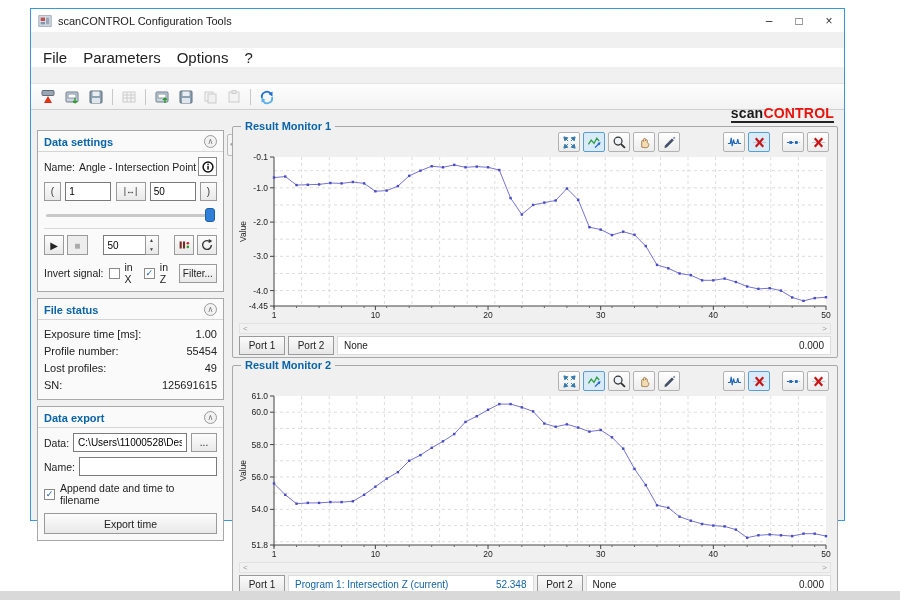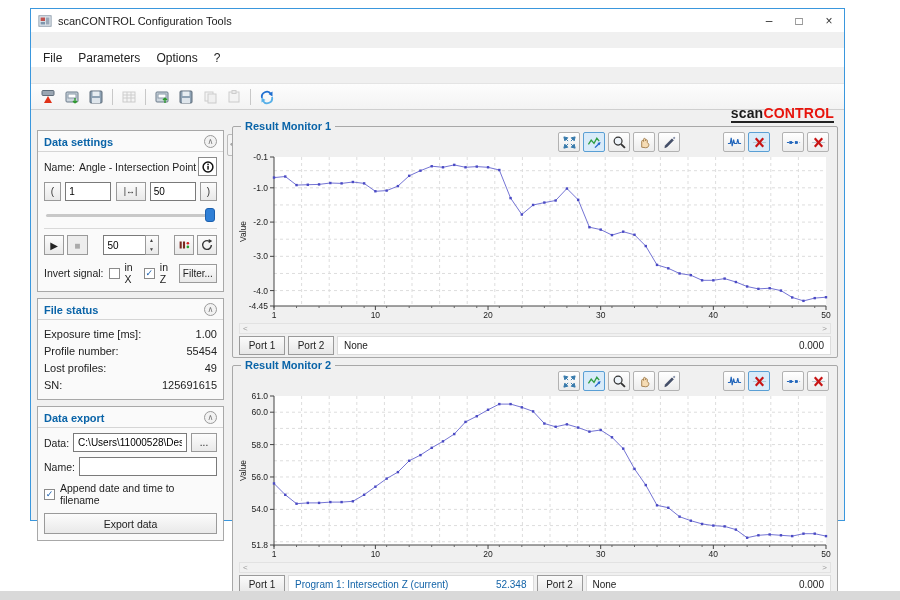--- a/index.html
+++ b/index.html
@@ -9,21 +9,21 @@
 
   .window { position:absolute; left:30px; top:8px; width:815px; height:513px; background:#f0f0f0; border:1px solid #3a97dd; display:flex; flex-direction:column;gap:16px; }
 
   
   .titlebar { height:23px; background:#ffffff; display:flex; align-items:center; padding-left:7px; font-size:11px; color:#222; flex:0 0 auto; }
   .app-icon { width:14px; height:14px; margin-right:6px; }
   .win-controls { margin-left:auto; display:flex; height:100%; }
   .win-btn { width:30px; display:flex; align-items:center; justify-content:center; font-size:12px; color:#333; cursor:default; }
 
   
-  .menubar { height:19px; background:#ffffff; display:flex; align-items:center; font-size:12px; color:#222; padding-left:4px; flex:0 0 auto; }
+  .menubar { height:19px; background:#ffffff; display:flex; align-items:center; font-size:15px; color:#222; padding-left:4px; flex:0 0 auto; }
   .menu-item { padding:2px 8px; }
 
   
   .toolbar { height:27px; background:linear-gradient(#fdfdfd,#f3f3f3); border-top:1px solid #e4e4e4; border-bottom:1px solid #cfcfcf; display:flex; align-items:center; padding-left:5px; flex:0 0 auto; }
   .tbtn { width:23px; height:21px; border:1px solid transparent; background:transparent; display:flex; align-items:center; justify-content:center; margin-right:1px; }
   .tbtn.disabled svg { opacity:.38; filter:grayscale(1); }
   .tsep { width:1px; height:16px; background:#c8c8c8; margin:0 4px; }
   .logo { margin-left:auto; margin-right:10px; font-size:14px; font-weight:bold; letter-spacing:.2px; border-bottom:2px solid #222; line-height:15px;margin-top:35px; }
   .logo .l1 { color:#1b1b1b; }
   .logo .l2 { color:#e8130b; }
@@ -302,21 +302,21 @@
             <button class="browse-btn">...</button>
           </div>
           <div class="row namex-row">
             <span class="lbl">Name:</span>
             <input class="txt-input" value="" style="">
           </div>
           <div class="row append-row">
             <span class="cb">✓</span>
             <span class="cb-label">Append date and time to filename</span>
           </div>
-          <button class="export-btn">Export data</button>
+          <button class="export-btn">Export time</button>
         </div>
       </div>
     </div>
 
     <div class="side-collapse">&lt;</div>
 
     <div class="monitors">
 
       <div class="groupbox">
         <span class="legend">Result Monitor 1</span>

